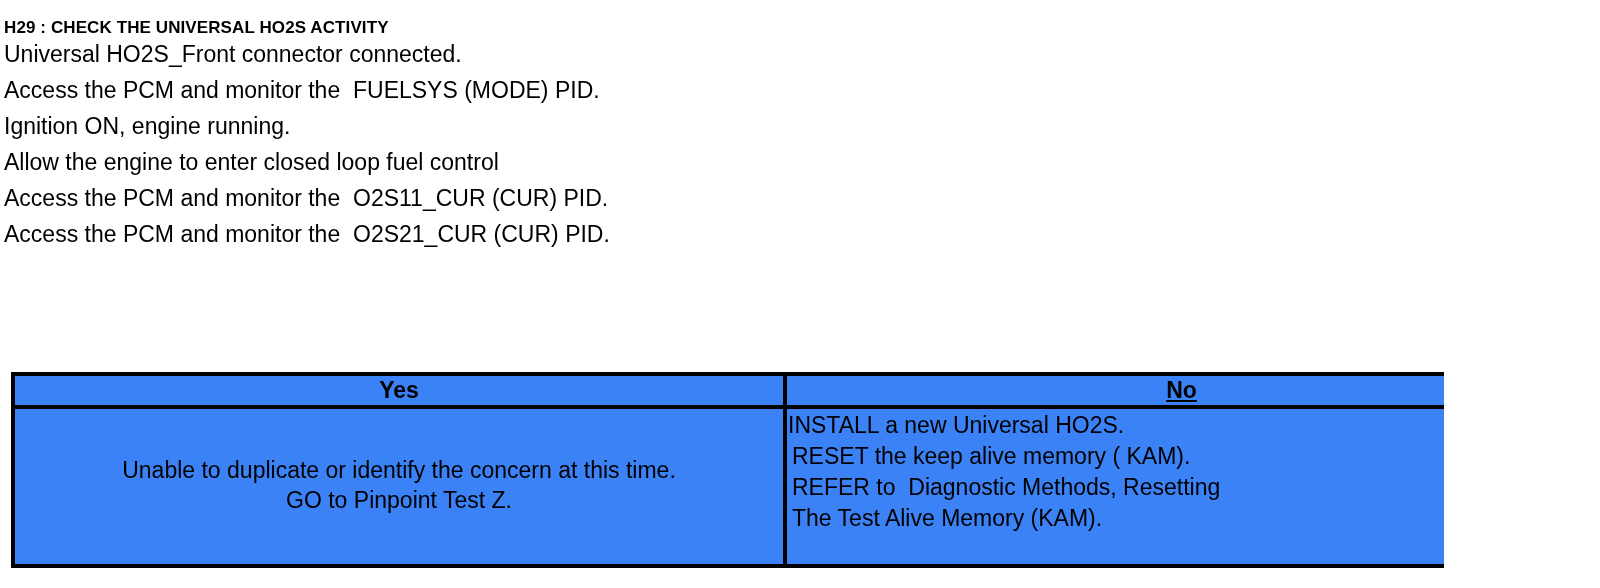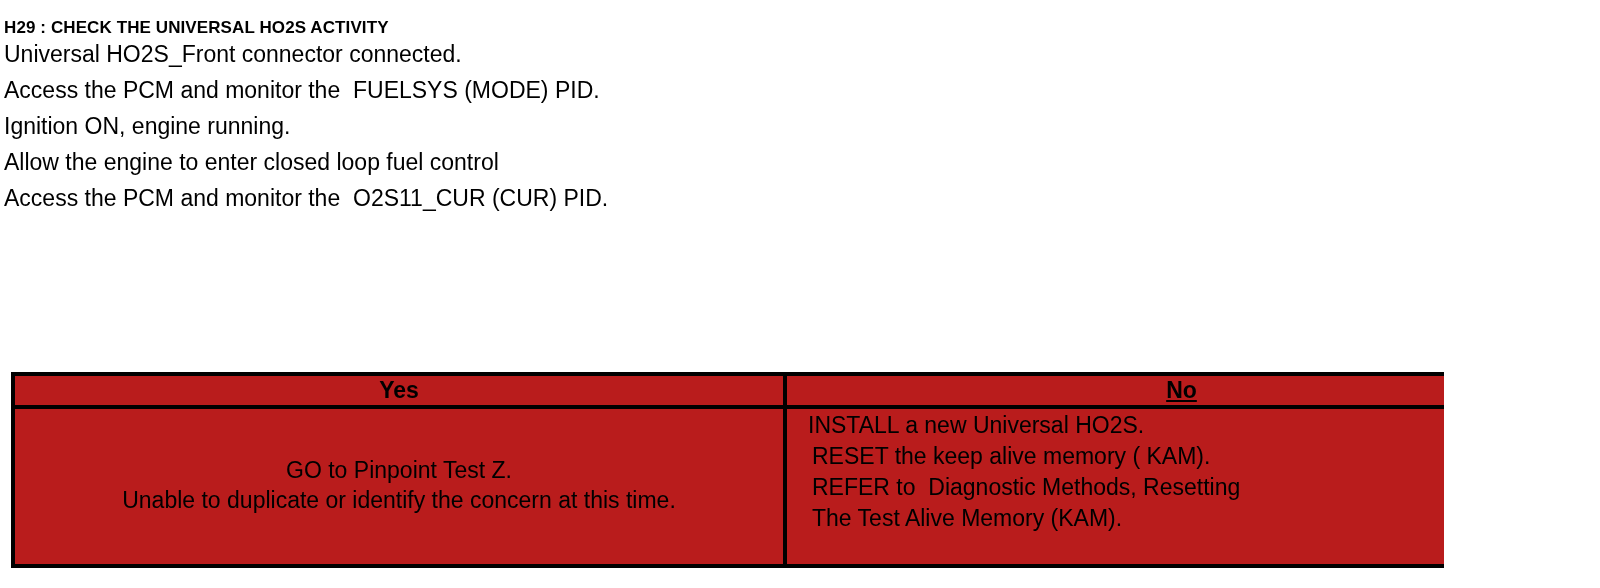--- a/index.html
+++ b/index.html
@@ -54,21 +54,21 @@
 
   
   .decision-table {
     position: absolute;
     left: 11px;
     top: 372px;
     width: 1569px;
     height: 196px;
     box-sizing: border-box;
     border: 4px solid #000000;
-    background: #b91c1c;
+    background: #3b82f6;
   }
   .table-header {
     display: flex;
     height: 33px;
     box-sizing: border-box;
     border-bottom: 4px solid #000000;
   }
   .table-body {
     display: flex;
     height: 155px;
@@ -115,57 +115,57 @@
   .no-cell {
     height: 100%;
     padding: 1px 0 0 1px;
     box-sizing: border-box;
   }
   .no-line {
     font-size: 23px;
     line-height: 31px;
     white-space: pre;
     padding-left: 4px;
-    margin-left: 20px;
   }
   .no-line.first {
     padding-left: 0px;
   }
 </style>
 </head>
 <body>
 
 <div class="page">
 
   <div class="step-title">H29 : CHECK THE UNIVERSAL HO2S ACTIVITY</div>
 
   <div class="steps">
     <div class="step-line">Universal HO2S_Front connector connected.</div>
     <div class="step-line">Access the PCM and monitor the  FUELSYS (MODE) PID.</div>
     <div class="step-line">Ignition ON, engine running.</div>
     <div class="step-line">Allow the engine to enter closed loop fuel control</div>
     <div class="step-line">Access the PCM and monitor the  O2S11_CUR (CUR) PID.</div>
+    <div class="step-line">Access the PCM and monitor the  O2S21_CUR (CUR) PID.</div>
   </div>
 
   <div class="decision-table">
 
     <div class="table-header">
       <div class="col-yes">
         <div class="hdr-cell">Yes</div>
       </div>
       <div class="col-no">
         <div class="hdr-cell">No</div>
       </div>
     </div>
 
     <div class="table-body">
       <div class="col-yes">
         <div class="yes-cell">
+          <div class="yes-line">Unable to duplicate or identify the concern at this time.</div>
           <div class="yes-line">GO to Pinpoint Test Z.</div>
-          <div class="yes-line">Unable to duplicate or identify the concern at this time.</div>
         </div>
       </div>
       <div class="col-no">
         <div class="no-cell">
           <div class="no-line first">INSTALL a new Universal HO2S.</div>
           <div class="no-line">RESET the keep alive memory ( KAM).</div>
           <div class="no-line">REFER to  Diagnostic Methods, Resetting</div>
           <div class="no-line">The Test Alive Memory (KAM).</div>
         </div>
       </div>

